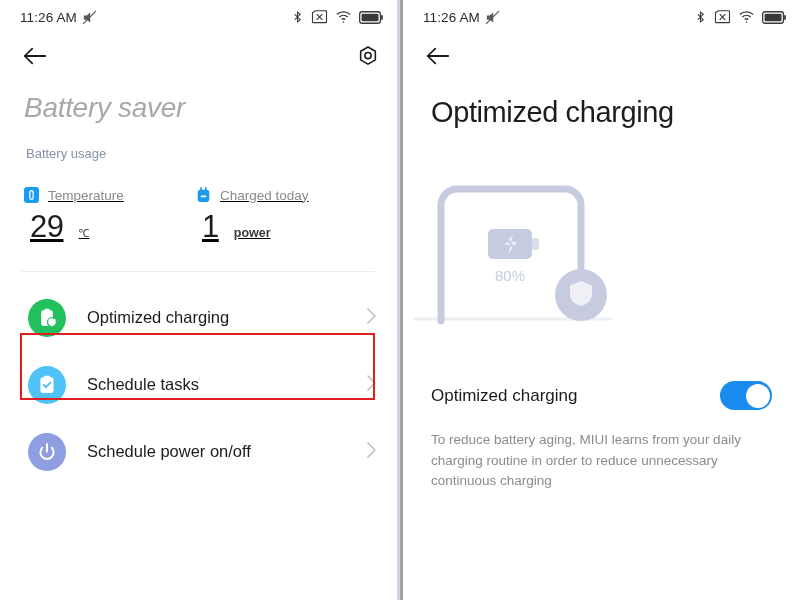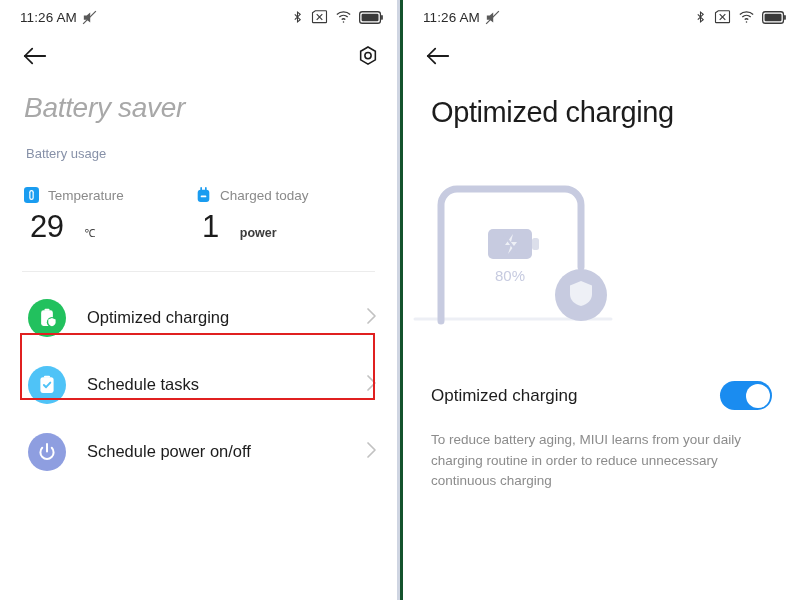--- a/index.html
+++ b/index.html
@@ -5,21 +5,21 @@
   * { box-sizing: border-box; margin: 0; padding: 0; }
   html, body {
     width: 800px; height: 600px;
     background: #ffffff;
     font-family: "Liberation Sans", sans-serif;
     overflow: hidden;
   }
   .screen {
     position: relative;
     width: 800px; height: 600px;
-    background: #14532d;
+    background: #a3a3a3;
     display: flex;
   }
   .panel {
     position: relative;
     background: #ffffff;
     height: 600px;
     overflow: hidden;
   }
   .panel-left  { width: 400px; border-right: 3px solid #cfd5e2; }
   .panel-right { width: 397px; margin-left: 3px; }
@@ -66,25 +66,26 @@
   .sublink {
     padding: 22px 0 0 26px;
     font-size: 13px;
     color: #8791a8;
   }
 
   
   .stats {
     display: flex;
     padding: 26px 0 0 24px;
+    text-decoration: underline;
   }
   .stat { width: 172px; }
   .stat-head { display: flex; align-items: center; gap: 9px; }
   .stat-label { font-size: 13.5px; color: #8a8a8a; }
-  .stat-value { margin-top: 6px; display: flex; align-items: baseline; gap: 21px; padding-left: 6px; }
+  .stat-value { margin-top: 6px; display: flex; align-items: baseline; gap: 15px; padding-left: 6px; }
   .stat-num { font-size: 31px; color: #1c1c1c; font-weight: 400; letter-spacing: -0.5px; }
   .stat-unit { font-size: 12.5px; color: #3c3c3c; font-weight: 600; }
   .stat-unit.small { font-size: 11px; font-weight: 500; }
 
   .divider {
     height: 1px;
     background: #ececec;
     margin: 26px 22px 0 22px;
   }
 

